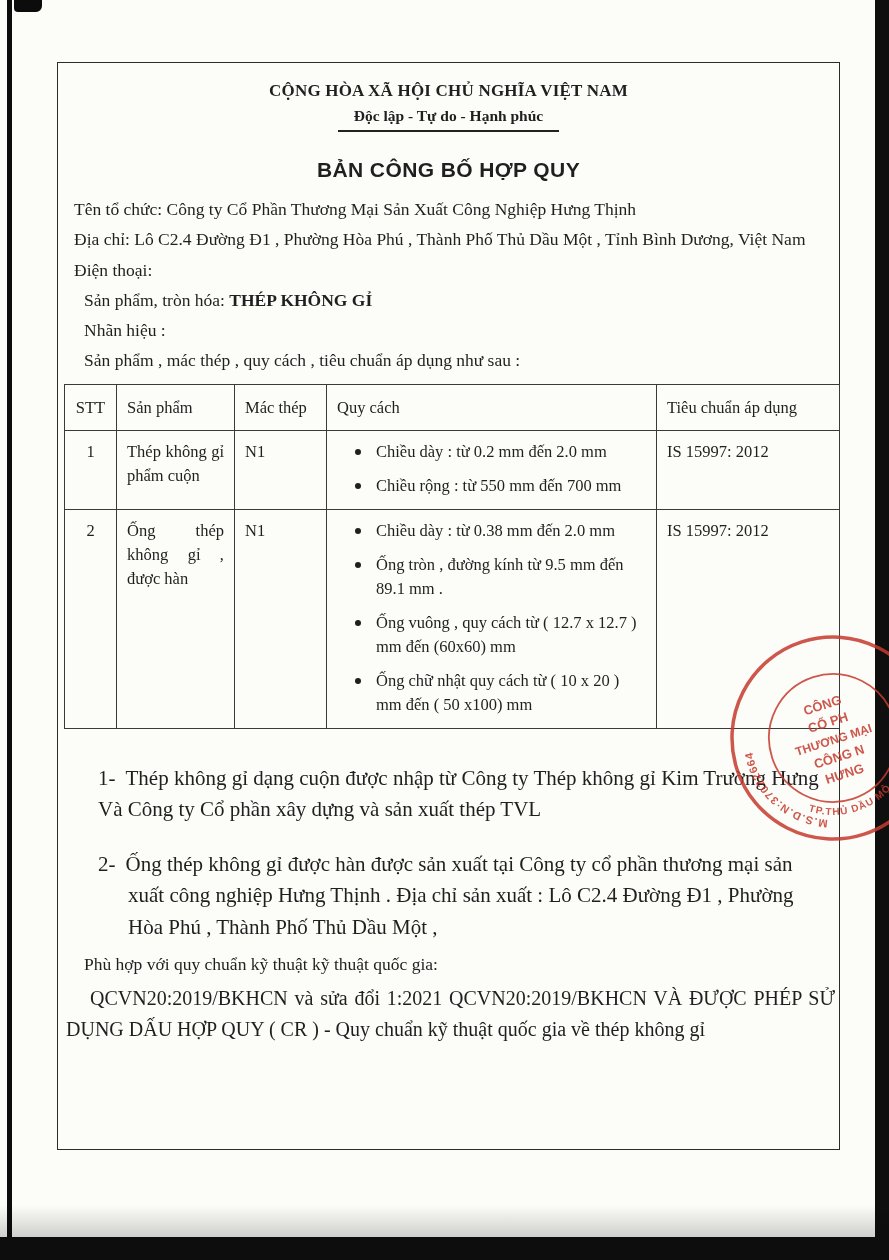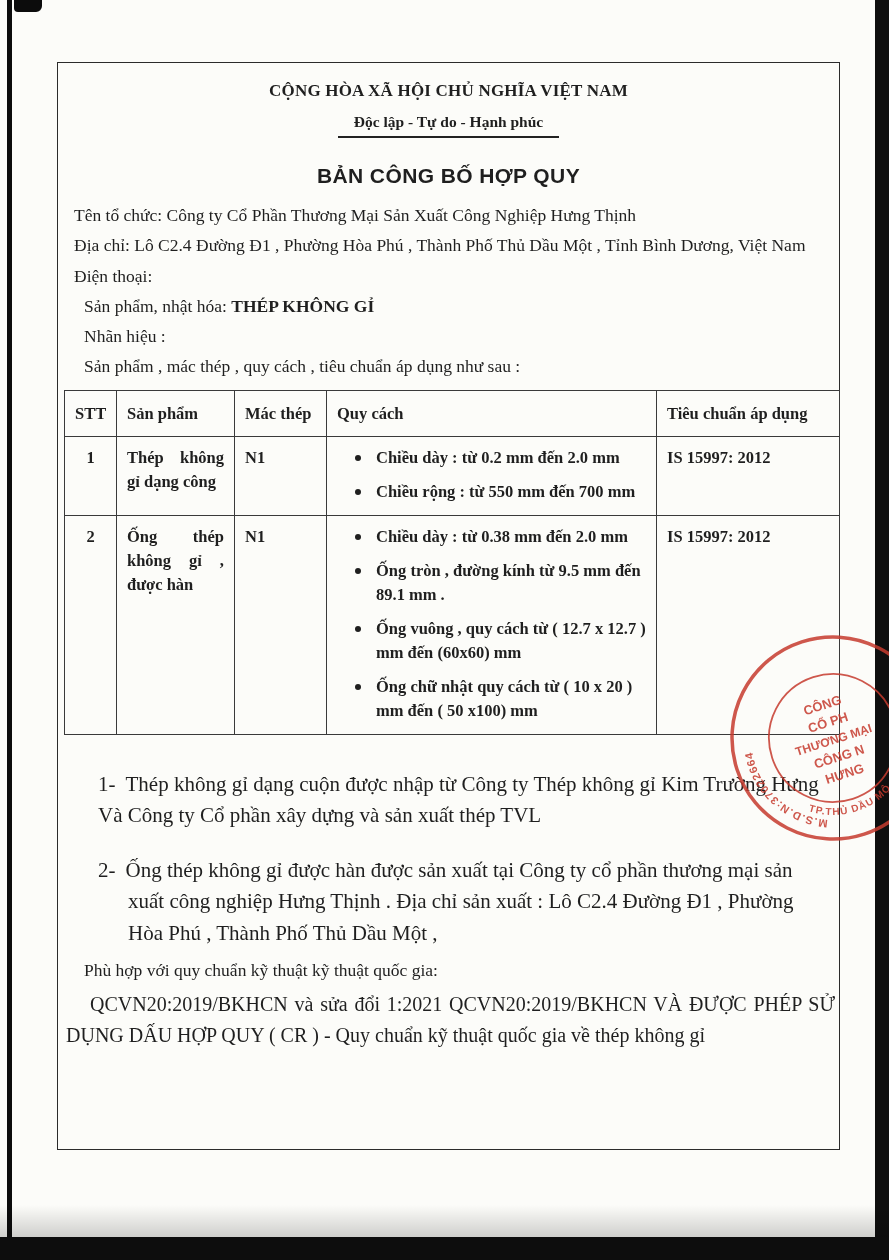--- a/index.html
+++ b/index.html
@@ -21,42 +21,42 @@
   .corner-blob{position:absolute;left:14px;top:0;width:28px;height:12px;background:#0c0c0c;border-radius:0 0 6px 4px;}
 
   .frame{
     position:absolute;left:57px;top:62px;width:783px;height:1088px;
     border:1.5px solid #2b2b2b;
     box-sizing:border-box;
     padding:10px 2px 0 2px;
   }
   .center{text-align:center;}
   .national-title{font-size:17px;font-weight:bold;letter-spacing:.2px;margin-top:8px;}
-  .motto-wrap{margin-top:12px;}
+  .motto-wrap{margin-top:6px;}
   .motto{display:inline-block;font-size:15.5px;font-weight:bold;
     padding:0 16px 5px 16px;border-bottom:2px solid #222;}
   .doc-title{font-family:"Liberation Sans","DejaVu Sans",sans-serif;
     font-size:21px;font-weight:bold;letter-spacing:.4px;margin-top:26px;}
   .doc-number{font-size:17px;margin-top:12px;}
 
   .info{margin-top:14px;}
   .info p{margin:4px 10px 4px 14px;font-size:17.5px;line-height:1.5;}
   .info p.indent{margin-left:24px;}
   .product-value{font-weight:bold;}
 
   table.spec{
     border-collapse:collapse;table-layout:fixed;
     width:775px;margin:10px 0 0 4px;
     font-size:16.5px;
   }
   table.spec th,table.spec td{
     border:1.5px solid #3a3a3a;
     vertical-align:top;
     padding:9px 10px;
-    font-weight:bold;
+    font-weight:normal;
     text-align:left;
     line-height:1.45;
   }
   table.spec th{padding-top:11px;padding-bottom:11px;}
   .c-stt{text-align:center !important;}
   .c-mt{text-align:center;}
   .c-sp{text-align:justify !important;}
   .c-qc{padding-left:12px !important;}
   .bullet{display:flex;gap:15px;margin:0 0 10px 16px;}
   .bullet:last-child{margin-bottom:2px;}
@@ -95,21 +95,21 @@
       <span class="motto">Độc lập - Tự do - Hạnh phúc</span>
     </div>
 
     <div class="center doc-title">BẢN CÔNG BỐ HỢP QUY</div>
 
 
     <div class="info">
       <p>Tên tổ chức: Công ty Cổ Phần Thương Mại Sản Xuất Công Nghiệp Hưng Thịnh</p>
       <p>Địa chỉ: Lô C2.4 Đường Đ1 , Phường Hòa Phú , Thành Phố Thủ Dầu Một , Tỉnh Bình Dương, Việt Nam</p>
       <p>Điện thoại:</p>
-      <p class="indent"><span>Sản phẩm, nhật hóa: </span><span class="product-value">THÉP KHÔNG GỈ</span></p>
+      <p class="indent"><span>Sản phẩm, tròn hóa: </span><span class="product-value">THÉP KHÔNG GỈ</span></p>
       <p class="indent">Nhãn hiệu :</p>
       <p class="indent">Sản phẩm , mác thép , quy cách , tiêu chuẩn áp dụng như sau :</p>
     </div>
 
     <table class="spec">
       <colgroup>
         <col style="width:52px">
           <col style="width:118px">
           <col style="width:92px">
         <col style="width:330px">
@@ -120,21 +120,21 @@
           <th class="c-stt">STT</th>
           <th>Sản phẩm</th>
           <th>Mác thép</th>
           <th>Quy cách</th>
           <th>Tiêu chuẩn áp dụng</th>
         </tr>
       </thead>
       <tbody>
         <tr>
           <td class="c-stt">1</td>
-          <td class="c-sp">Thép không gỉ dạng công</td>
+          <td class="c-sp">Thép không gỉ phẩm cuộn</td>
           <td class="c-mt">N1</td>
           <td class="c-qc">
             <div class="bullet">
               <span class="dot"></span>
               <span>Chiều dày : từ 0.2 mm đến 2.0 mm</span>
             </div>
             <div class="bullet">
               <span class="dot"></span>
               <span>Chiều rộng : từ 550 mm đến 700 mm</span>
             </div>

